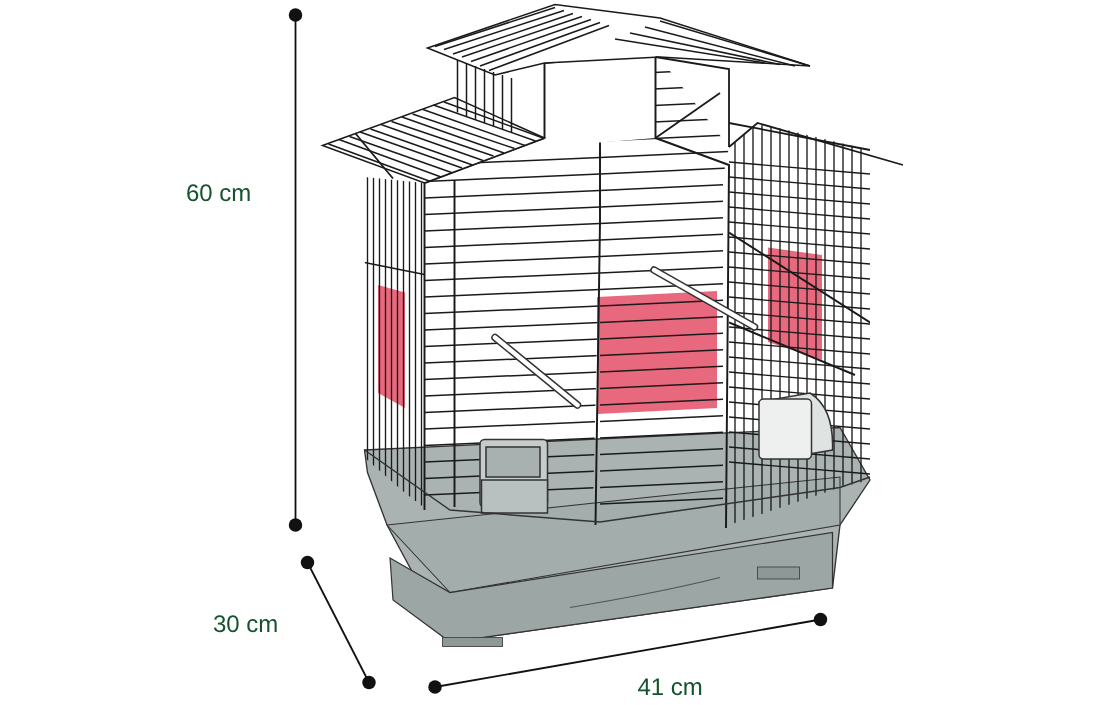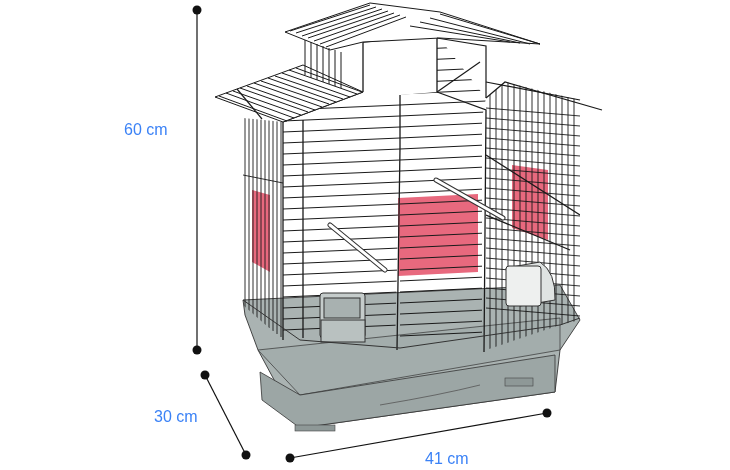--- a/index.html
+++ b/index.html
@@ -1,21 +1,21 @@
 <!DOCTYPE html>
 <html><head>
   <meta charset="utf-8">
   <style>
     html, body { margin: 0; padding: 0; background: #ffffff; }
     body { width: 730px; height: 470px; position: relative; overflow: hidden;
            font-family: "Liberation Sans", "DejaVu Sans", sans-serif; }
     #canvas { position: absolute; left: 0; top: 0; width: 730px; height: 470px; }
-    .dim-label { position: absolute; font-size: 16px; color: #3b82f6; white-space: nowrap; }
+    .dim-label { position: absolute; font-size: 16px; color: #14532d; white-space: nowrap; }
     #lbl-height { left: 124px; top: 121px; }
-    #lbl-depth  { left: 154px; top: 408px; }
+    #lbl-depth  { left: 142px; top: 408px; }
     #lbl-width  { left: 425px; top: 450px; }
   </style>
 </head>
 <body>
 
 <svg id="canvas" viewBox="0 0 730 470" xmlns="http://www.w3.org/2000/svg">
   <defs>
     <clipPath id="clip-front">
       <polygon points="283,122 363,92 400,95 400,148 395,348 283,338"></polygon>
     </clipPath>

